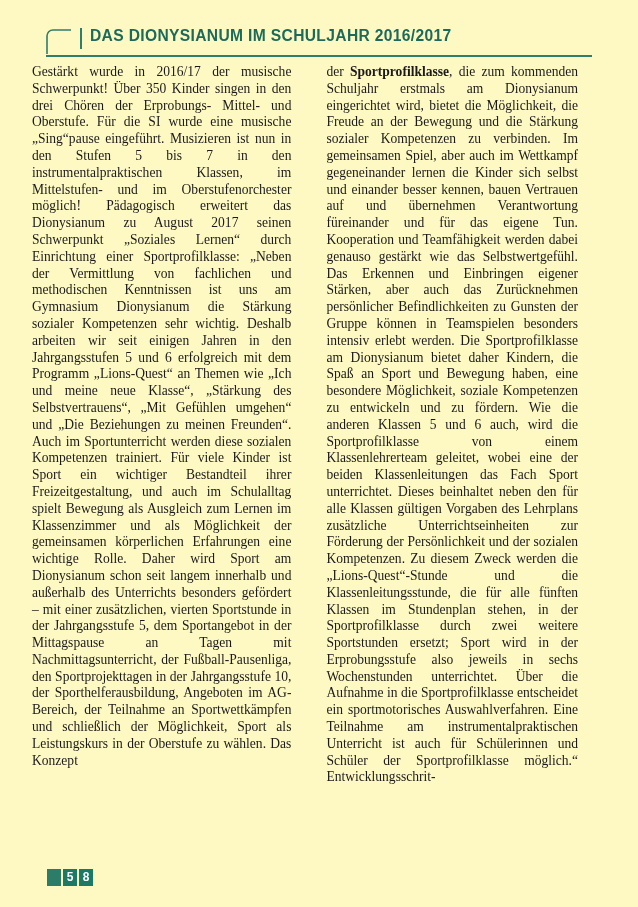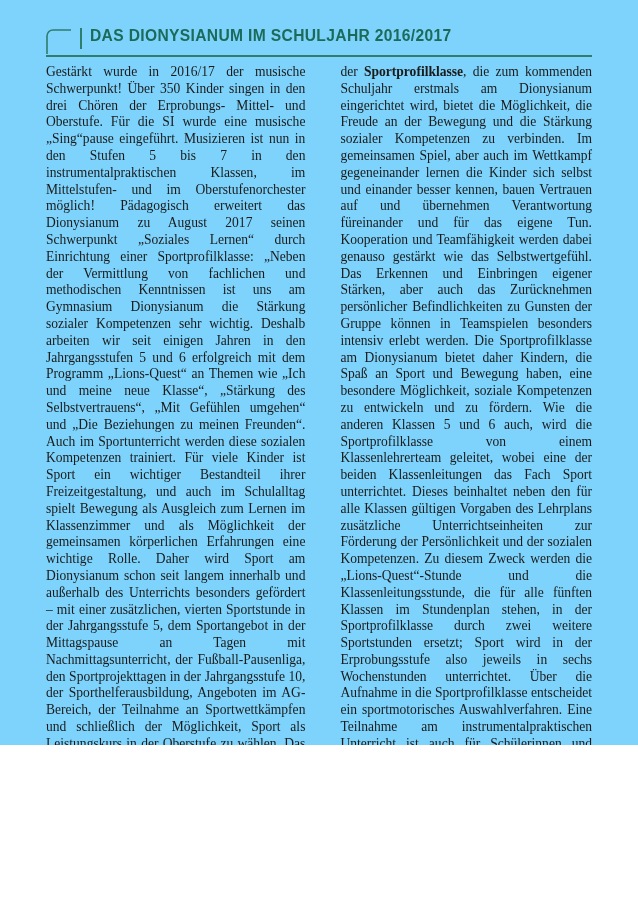--- a/index.html
+++ b/index.html
@@ -4,22 +4,22 @@
 <style>
   html, body {
     margin: 0;
     padding: 0;
     background: #ffffff;
   }
 
   .page {
     position: relative;
     width: 638px;
-    height: 745px;
-    background: #7dd3fc;
+    height: 907px;
+    background: #fef9c3;
     font-family: "Liberation Serif", "DejaVu Serif", serif;
     color: #1a1a1a;
     overflow: hidden;
     box-sizing: border-box;
   }
 
   
   .header {
     position: absolute;
     left: 46px;
@@ -63,21 +63,21 @@
     left: 46px;
     top: 55px;
     width: 546px;
     height: 1.5px;
     background: #2f7d6b;
   }
 
   
   .columns {
     position: absolute;
-    left: 46px;
+    left: 32px;
     top: 64px;
     width: 546px;
     height: 798px;
     display: flex;
     gap: 5px;
   }
 
   .col {
     width: 262px;
     font-size: 13.55px;

